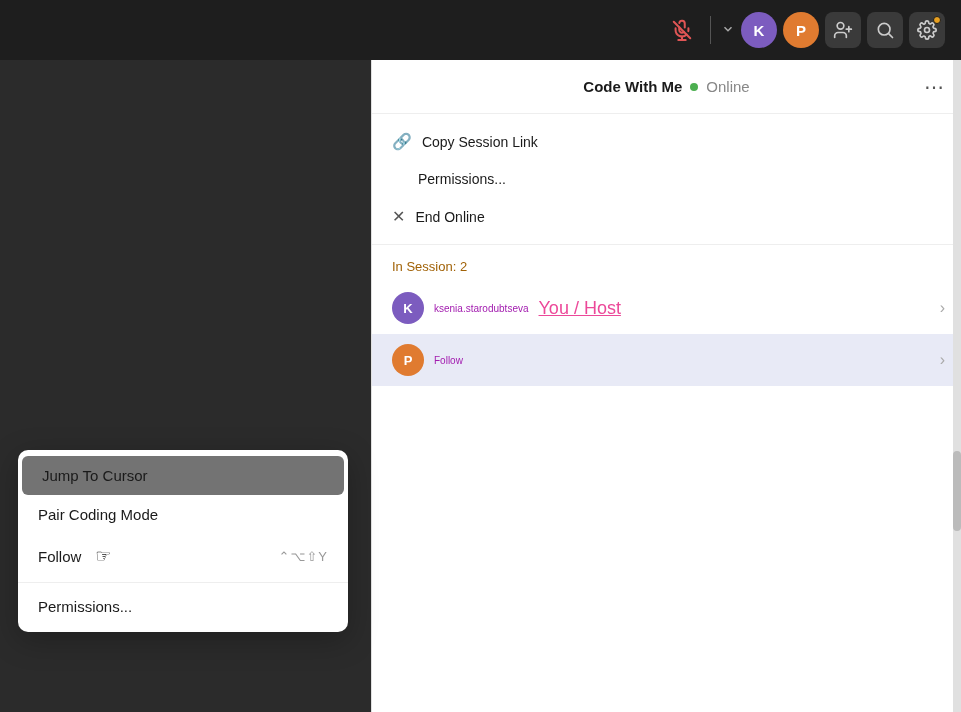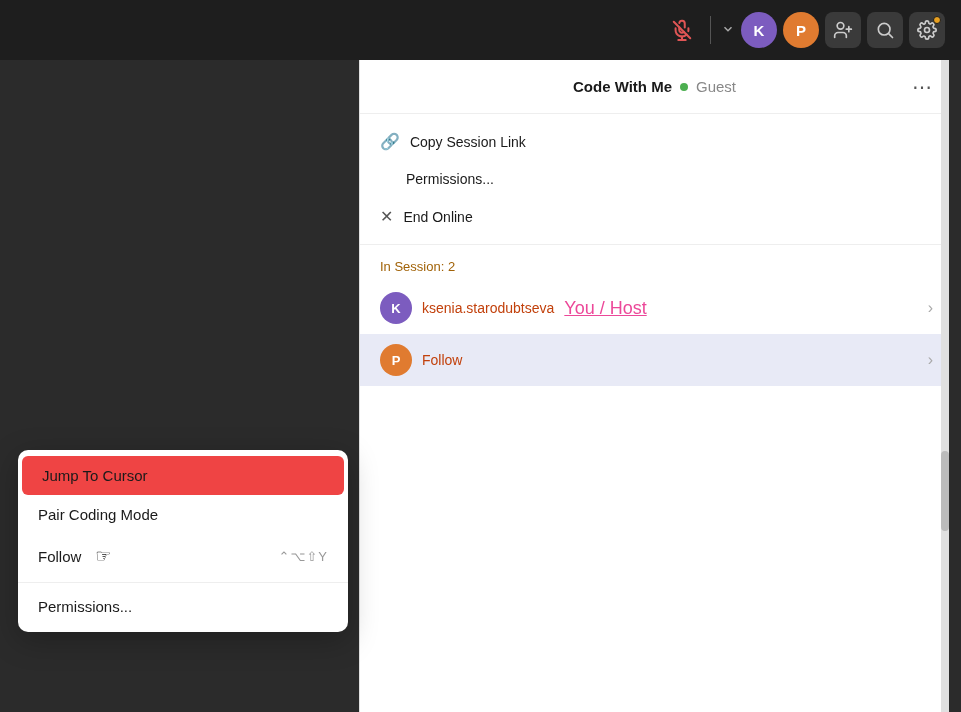--- a/index.html
+++ b/index.html
@@ -99,21 +99,21 @@
       position: absolute;
       top: 60px;
       left: 0; right: 0; bottom: 0;
       background: #2b2b2b;
     }
 
     
     .cwm-panel {
       position: absolute;
       top: 0;
-      right: 12px;
+      right: 0;
       width: 590px;
       bottom: 0;
       background: #ffffff;
       border-left: 1px solid #e0e0e0;
     }
 
     .cwm-header {
       display: flex;
       align-items: center;
       justify-content: center;
@@ -188,22 +188,22 @@
       cursor: pointer;
       gap: 10px;
       position: relative;
     }
 
     .cwm-user-row.highlighted {
       background: #e8eaf6;
     }
 
     .cwm-user-name {
-      font-size: 14px;
-      color: #c2410c;
+      font-size: 10px;
+      color: #a21caf;
       font-weight: 500;
     }
 
     .cwm-user-badge {
       font-size: 18px;
       color: #ec4899;
       font-weight: 400;
       text-decoration: underline;
     }
 
@@ -251,21 +251,21 @@
       align-items: center;
       padding: 11px 20px;
       font-size: 15px;
       color: #1a1a1a;
       cursor: pointer;
       gap: 10px;
       position: relative;
     }
 
     .ctx-item.active {
-      background: #ef4444;
+      background: #737373;
       border-radius: 6px;
       margin: 0 4px;
     }
 
     .ctx-shortcut {
       margin-left: auto;
       font-size: 13px;
       color: #999;
       letter-spacing: 1px;
     }
@@ -347,21 +347,21 @@
 
 <div class="main-area">
 
   <div class="left-panel"></div>
 
   <div class="cwm-panel">
 
     <div class="cwm-header">
       <span class="cwm-title">Code With Me</span>
       <span class="online-dot"></span>
-      <span class="online-text">Guest</span>
+      <span class="online-text">Online</span>
       <div class="cwm-more-btn">⋯</div>
     </div>
 
     <div class="cwm-menu-items">
 
       <div class="cwm-menu-item">
         <span class="cwm-menu-icon">🔗</span>
         <span>Copy Session Link</span>
       </div>
 

